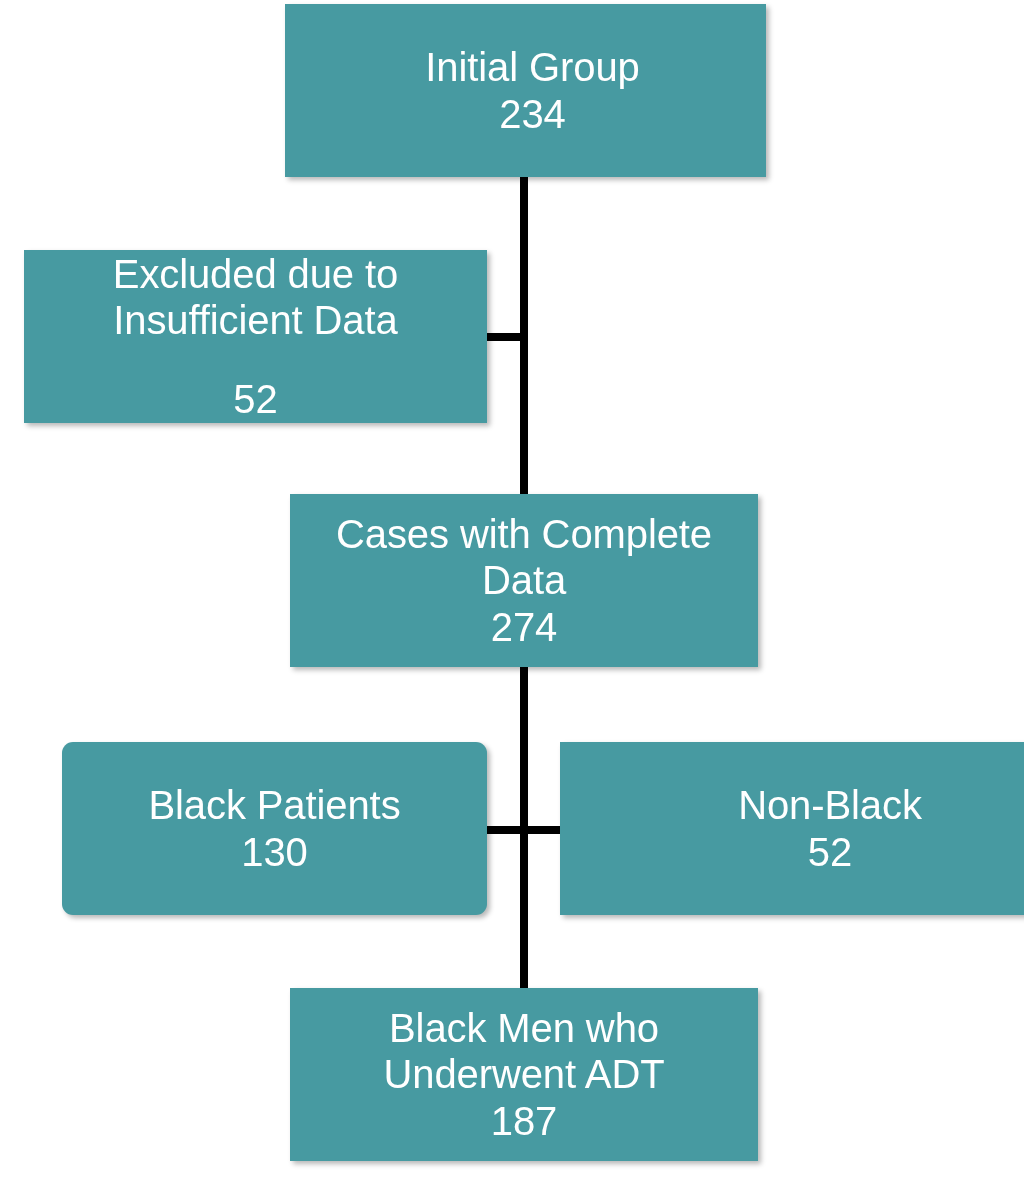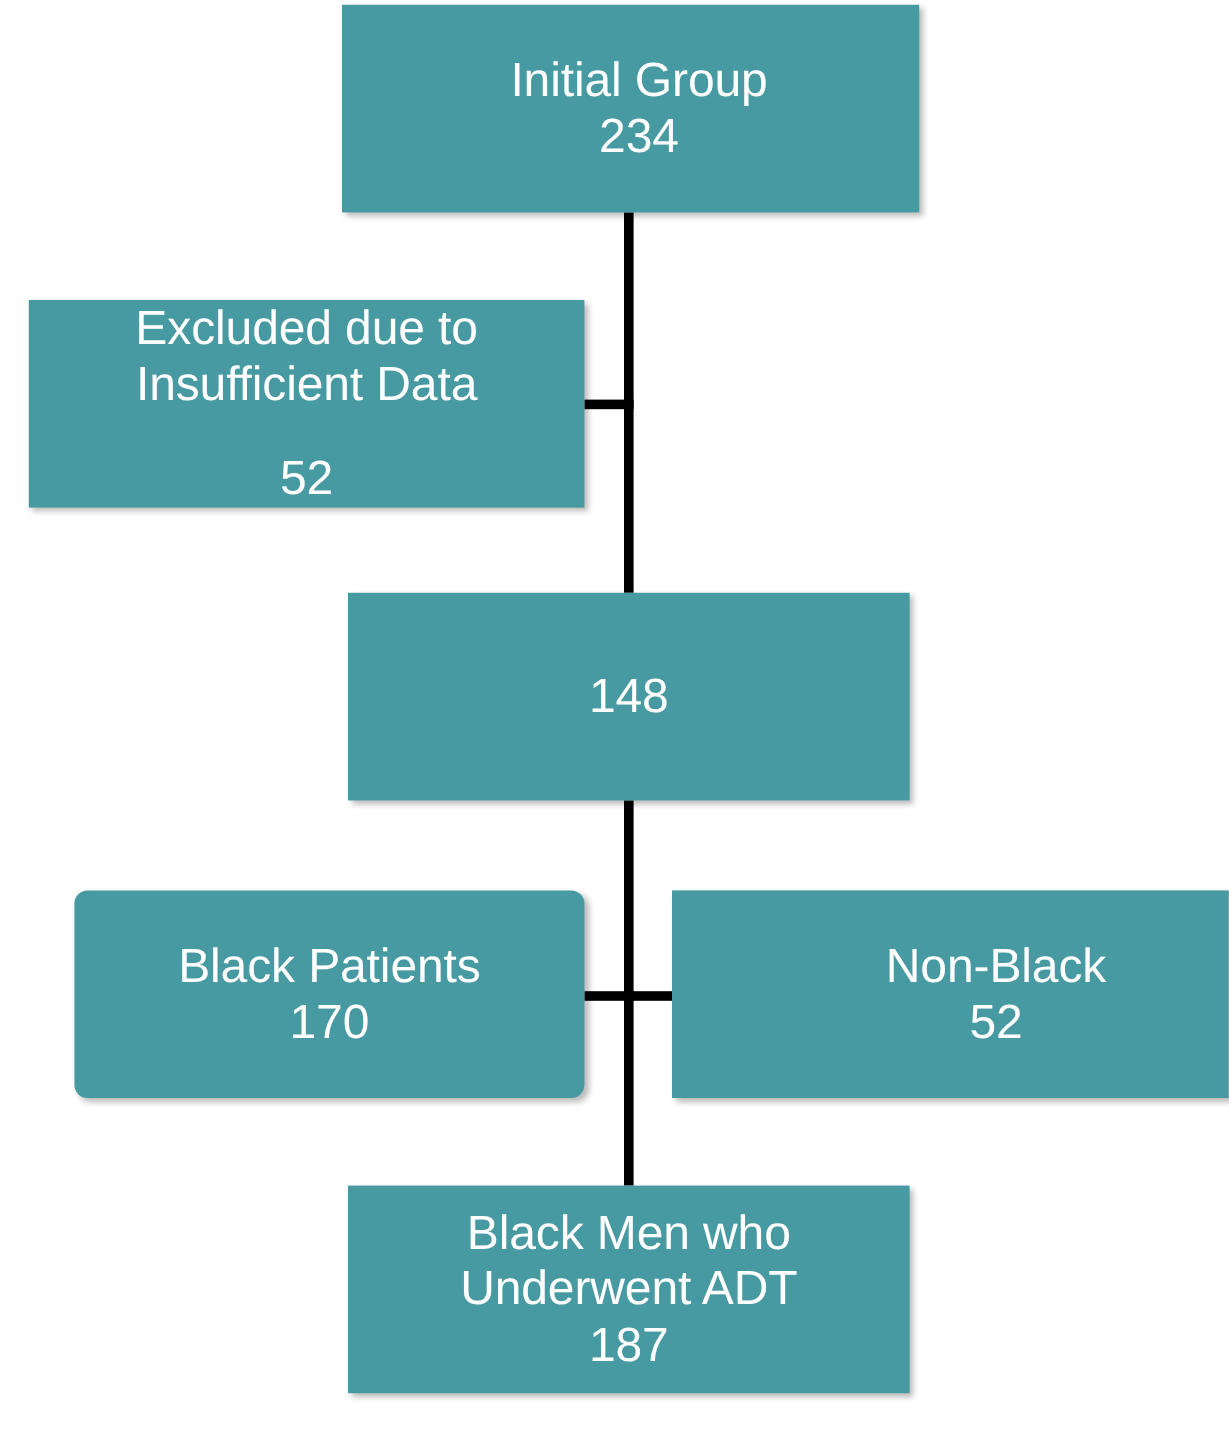--- a/index.html
+++ b/index.html
@@ -93,26 +93,28 @@
     <span class="box-count">234</span>
   </div>
 
   <div class="flow-box" id="box-excluded">
     <span class="box-label">Excluded due to
 Insufficient Data</span>
     <span class="box-count">52</span>
   </div>
 
   <div class="flow-box" id="box-complete-data">
-    <span class="box-count">148</span>
+    <span class="box-label">Cases with Complete
+Data</span>
+    <span class="box-count">274</span>
   </div>
 
   <div class="flow-box" id="box-black-patients">
     <span class="box-label">Black Patients</span>
-    <span class="box-count">170</span>
+    <span class="box-count">130</span>
   </div>
 
   <div class="flow-box" id="box-non-black">
     <span class="box-label">Non-Black</span>
     <span class="box-count">52</span>
   </div>
 
   <div class="flow-box" id="box-black-men-adt">
     <span class="box-label">Black Men who
 Underwent ADT</span>

